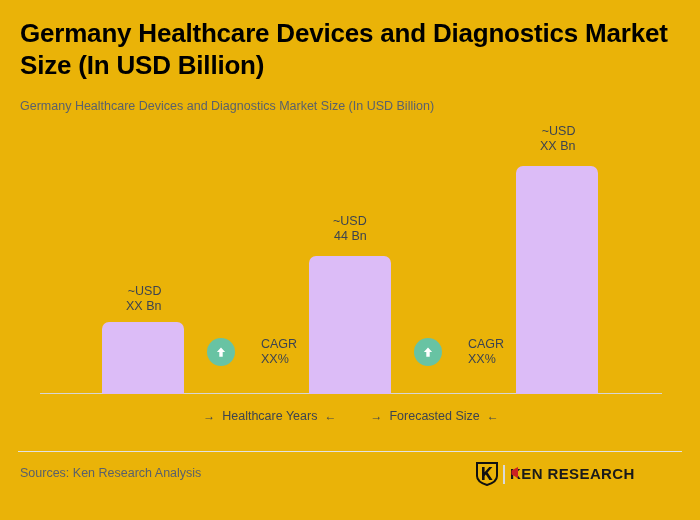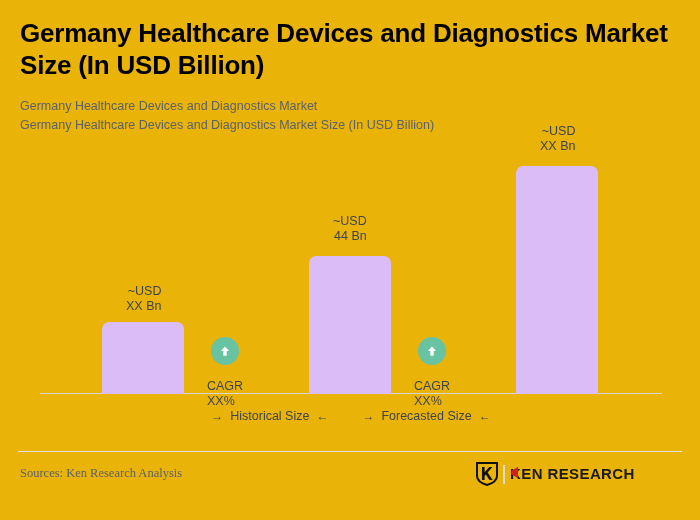--- a/index.html
+++ b/index.html
@@ -71,22 +71,21 @@
     color: #3d4450;
     white-space: nowrap;
   }
   .bar-label span { display: block; text-align: right; }
 
   
   .cagr {
     position: absolute;
     display: flex;
     align-items: center;
-    gap: 14px;
-    flex-direction: column;
+    gap: 26px;
   }
   .cagr-circle {
     width: 28px;
     height: 28px;
     border-radius: 50%;
     background: #68c3a3;
     display: flex;
     align-items: center;
     justify-content: center;
     flex: 0 0 auto;
@@ -133,21 +132,20 @@
     height: 1px;
     background: #e2e2e2;
   }
   .sources {
     position: absolute;
     left: 20px;
     top: 466px;
     font-size: 12.5px;
     color: #5a616b;
     white-space: nowrap;
-    font-family: Liberation Serif, serif;
   }
   .logo {
     position: absolute;
     right: 40px;
     top: 462px;
     display: flex;
     align-items: center;
     gap: 5px;
   }
   .logo-mark { display: block; }
@@ -158,21 +156,20 @@
   }
   .logo-word { display: block; }
 </style>
 </head>
 <body>
 
 <div class="page">
 
   <div class="title">Germany Healthcare Devices and Diagnostics Market Size (In USD Billion)</div>
   <div class="subtitle">
-    <div>Germany Healthcare Devices and Diagnostics Market</div>
     <div>Germany Healthcare Devices and Diagnostics Market Size (In USD Billion)</div>
   </div>
 
   <div class="plot">
 
     <div class="baseline"></div>
 
     <div class="bar-label" style="left:126px; top:284px;">
       <span>~USD</span>
       <span>XX Bn</span>
@@ -211,21 +208,21 @@
 
     <div class="bar-label" style="left:540px; top:124px;">
       <span>~USD</span>
       <span>XX Bn</span>
     </div>
     <div class="bar" style="left: 516px; top: 166px; width: 82px; height: 228px; background: rgb(220, 188, 247);"></div>
 
     <div class="periods">
       <div class="period">
         <span class="arrow">→</span>
-        <span>Historical Size</span>
+        <span>Healthcare Years</span>
         <span class="arrow">←</span>
       </div>
       <div class="period">
         <span class="arrow">→</span>
         <span>Forecasted Size</span>
         <span class="arrow">←</span>
       </div>
     </div>
   </div>
 

